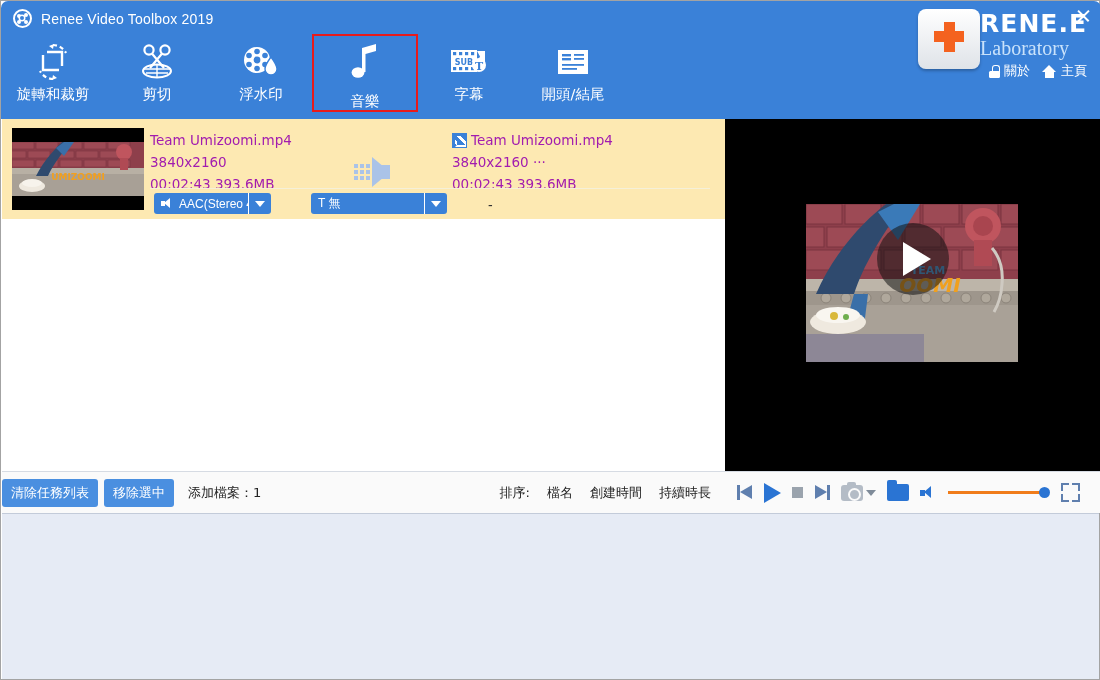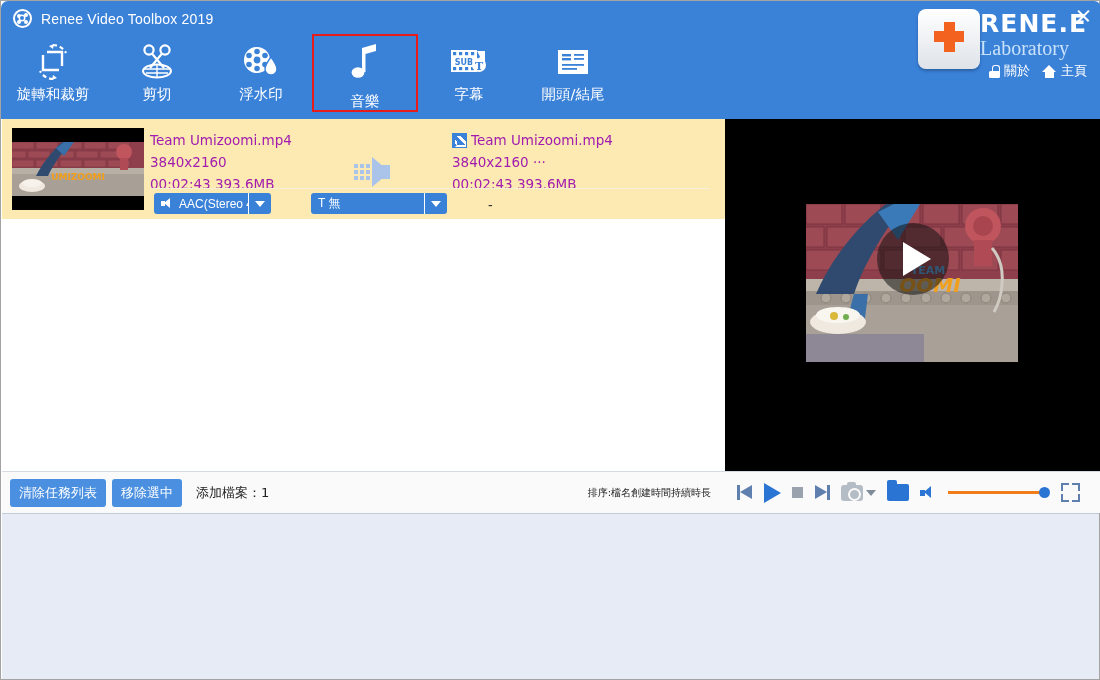--- a/index.html
+++ b/index.html
@@ -130,21 +130,21 @@
   .dash-out { position: absolute; left: 486px; top: 78px; font-size: 14px; color: #333; }
 
   
   .listbar { position: absolute; left: 1px; top: 470px; width: 723px; height: 42px;
     background: #fafafa; border-top: 1px solid #d6dbe3; display: flex; align-items: center; }
   .pillbtn { background: #4a8fe0; color: #ffffff; font-size: 13px; border-radius: 3px;
     padding: 5px 9px; cursor: pointer; white-space: nowrap;
     font-family: "DejaVu Sans", "Liberation Sans", sans-serif; }
   .filecount { font-size: 13px; color: #222; margin-left: 14px; white-space: nowrap;
     font-family: "DejaVu Sans", "Liberation Sans", sans-serif; }
-  .sortgrp { position: absolute; right: 14px; display: flex; font-size: 10px; color: #222;
+  .sortgrp { position: absolute; right: 14px; display: flex; gap: 17px; font-size: 13px; color: #222;
     font-family: "DejaVu Sans", "Liberation Sans", sans-serif; }
   .sortgrp span { cursor: pointer; white-space: nowrap; }
 
   
   .preview { position: absolute; left: 724px; top: 118px; width: 375px; height: 352px; background: #000000; }
   .pv-frame { position: absolute; left: 81px; top: 49px; width: 212px; height: 158px; overflow: hidden; margin-top: 36px; }
   .playbtn { position: absolute; left: 152px; top: 104px; width: 72px; height: 72px;
     border-radius: 50%; background: rgba(18,18,18,.55); display: flex;
     align-items: center; justify-content: center; cursor: pointer; }
   .playbtn i { width: 0; height: 0; border-top: 17px solid transparent;
@@ -410,21 +410,21 @@
               <i></i>
             </div>
         </div>
       </div>
 
       <div class="dash-out">-</div>
     </div>
   </div>
 
   <div class="listbar">
-    <div class="pillbtn" style="margin-left:8px">清除任務列表</div>
+    <div class="pillbtn" style="">清除任務列表</div>
     <div class="pillbtn" style="margin-left:6px">移除選中</div>
     <div class="filecount">
       <span>添加檔案：</span><span>1</span>
     </div>
     <div class="sortgrp">
       <span>排序:</span>
       <span>檔名</span>
       <span>創建時間</span>
       <span>持續時長</span>
     </div>

